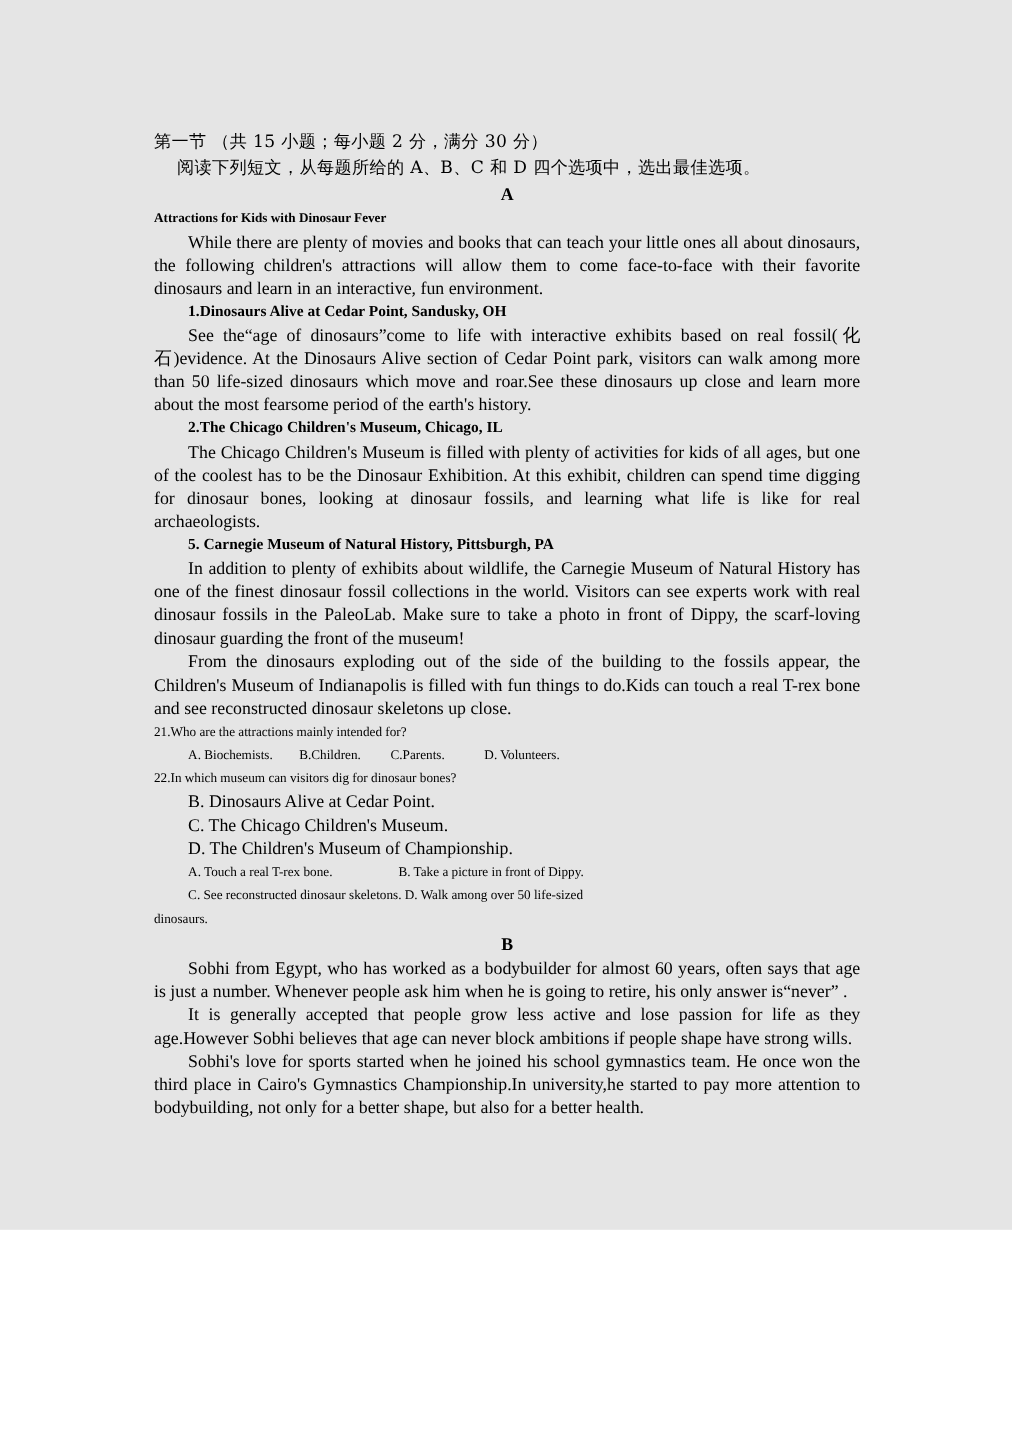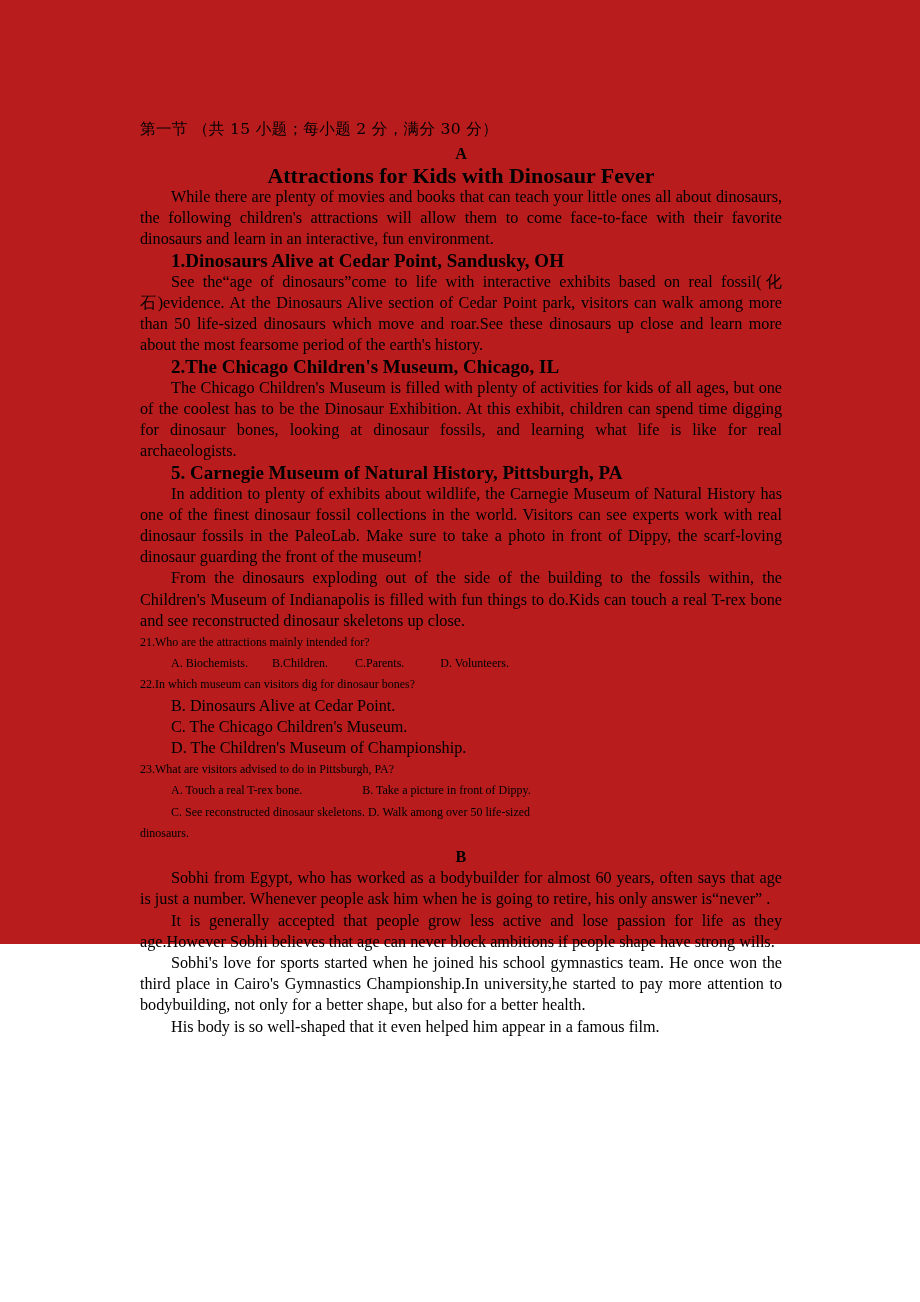--- a/index.html
+++ b/index.html
@@ -10,24 +10,24 @@
   body {
     width: 920px;
     height: 1302px;
     font-family: "Liberation Serif", "DejaVu Serif", serif;
     color: #000000;
     -webkit-font-smoothing: antialiased;
   }
   #page {
     position: relative;
     width: 920px;
-    height: 944px;
+    height: 1118px;
     box-sizing: border-box;
     padding: 118px 138px 0 140px;
-    background: #b91c1c;
+    background: #e5e5e5;
   }
   .doc {
     width: 642px;
     font-size: 16.2px;
     line-height: 21.2px;
   }
 
   
   .p {
     margin: 0;
@@ -49,29 +49,29 @@
 
   .sec-letter {
     margin: 0;
     text-align: center;
     font-weight: bold;
     font-size: 16.2px;
     line-height: 21.2px;
   }
   .title {
     margin: 0;
-    text-align: center;
+    text-align: left;
     font-weight: bold;
-    font-size: 22px;
+    font-size: 12px;
     line-height: 21.5px;
   }
   .sub {
     margin: 0;
     font-weight: bold;
-    font-size: 19px;
+    font-size: 14px;
     line-height: 21.2px;
     text-indent: 31px;
     text-align: left;
   }
   .q {
     margin: 0;
     text-align: left;
     font-size: 12px;
     line-height: 21.2px;
   }
@@ -94,60 +94,59 @@
   .gap-top-3 { margin-top: 3px; }
 </style>
 </head>
 <body>
 
 <div id="page">
   <div class="doc">
 
     <div>
       <p class="cn cn-line">第一节 （共 15 小题；每小题 2 分，满分 30 分）</p>
+      <p class="cn cn-line ind">阅读下列短文，从每题所给的 A、B、C 和 D 四个选项中，选出最佳选项。</p>
     </div>
 
     <div>
       <p class="sec-letter gap-top-3">A</p>
       <p class="title">Attractions for Kids with Dinosaur Fever</p>
       <p class="p indent">While there are plenty of movies and books that can teach your little ones all about dinosaurs, the following children's attractions will allow them to come face-to-face with their favorite dinosaurs and learn in an interactive, fun environment.</p>
 
       <p class="sub">1.Dinosaurs Alive at Cedar Point, Sandusky, OH</p>
       <p class="p indent">See the“age of dinosaurs”come to life with interactive exhibits based on real fossil(化石)evidence. At the Dinosaurs Alive section of Cedar Point park, visitors can walk among more than 50 life-sized dinosaurs which move and roar.See these dinosaurs up close and learn more about the most fearsome period of the earth's history.</p>
 
       <p class="sub">2.The Chicago Children's Museum, Chicago, IL</p>
       <p class="p indent">The Chicago Children's Museum is filled with plenty of activities for kids of all ages, but one of the coolest has to be the Dinosaur Exhibition. At this exhibit, children can spend time digging for dinosaur bones, looking at dinosaur fossils, and learning what life is like for real archaeologists.</p>
 
       <p class="sub">5. Carnegie Museum of Natural History, Pittsburgh, PA</p>
       <p class="p indent">In addition to plenty of exhibits about wildlife, the Carnegie Museum of Natural History has one of the finest dinosaur fossil collections in the world. Visitors can see experts work with real dinosaur fossils in the PaleoLab. Make sure to take a photo in front of Dippy, the scarf-loving dinosaur guarding the front of the museum!</p>
 
-      <p class="p indent">From the dinosaurs exploding out of the side of the building to the fossils within, the Children's Museum of Indianapolis is filled with fun things to do.Kids can touch a real T-rex bone and see reconstructed dinosaur skeletons up close.</p>
+      <p class="p indent">From the dinosaurs exploding out of the side of the building to the fossils appear, the Children's Museum of Indianapolis is filled with fun things to do.Kids can touch a real T-rex bone and see reconstructed dinosaur skeletons up close.</p>
 
       <div>
         <p class="q">21.Who are the attractions mainly intended for?</p>
         <p class="opt-row">A. Biochemists.        B.Children.         C.Parents.            D. Volunteers.</p>
       </div>
 
       <div>
         <p class="q">22.In which museum can visitors dig for dinosaur bones?</p>
         <p class="opt">B. Dinosaurs Alive at Cedar Point.</p>
         <p class="opt">C. The Chicago Children's Museum.</p>
         <p class="opt">D. The Children's Museum of Championship.</p>
       </div>
 
       <div>
-        <p class="q">23.What are visitors advised to do in Pittsburgh, PA?</p>
         <p class="opt-row">A. Touch a real T-rex bone.                    B. Take a picture in front of Dippy.</p>
         <p class="opt-row">C. See reconstructed dinosaur skeletons. D. Walk among over 50 life-sized</p>
         <p class="q">dinosaurs.</p>
       </div>
     </div>
 
     <div>
       <p class="sec-letter gap-top-3">B</p>
       <p class="p indent">Sobhi from Egypt, who has worked as a bodybuilder for almost 60 years, often says that age is just a number. Whenever people ask him when he is going to retire, his only answer is“never” .</p>
       <p class="p indent">It is generally accepted that people grow less active and lose passion for life as they age.However Sobhi believes that age can never block ambitions if people shape have strong wills.</p>
       <p class="p indent">Sobhi's love for sports started when he joined his school gymnastics team. He once won the third place in Cairo's Gymnastics Championship.In university,he started to pay      more attention to bodybuilding, not only for a better shape, but also for a better health.</p>
-      <p class="p indent nojust">His body is so well-shaped that it even helped him appear in a famous film.</p>
     </div>
 
   </div>
 </div>
 
 </body></html>

